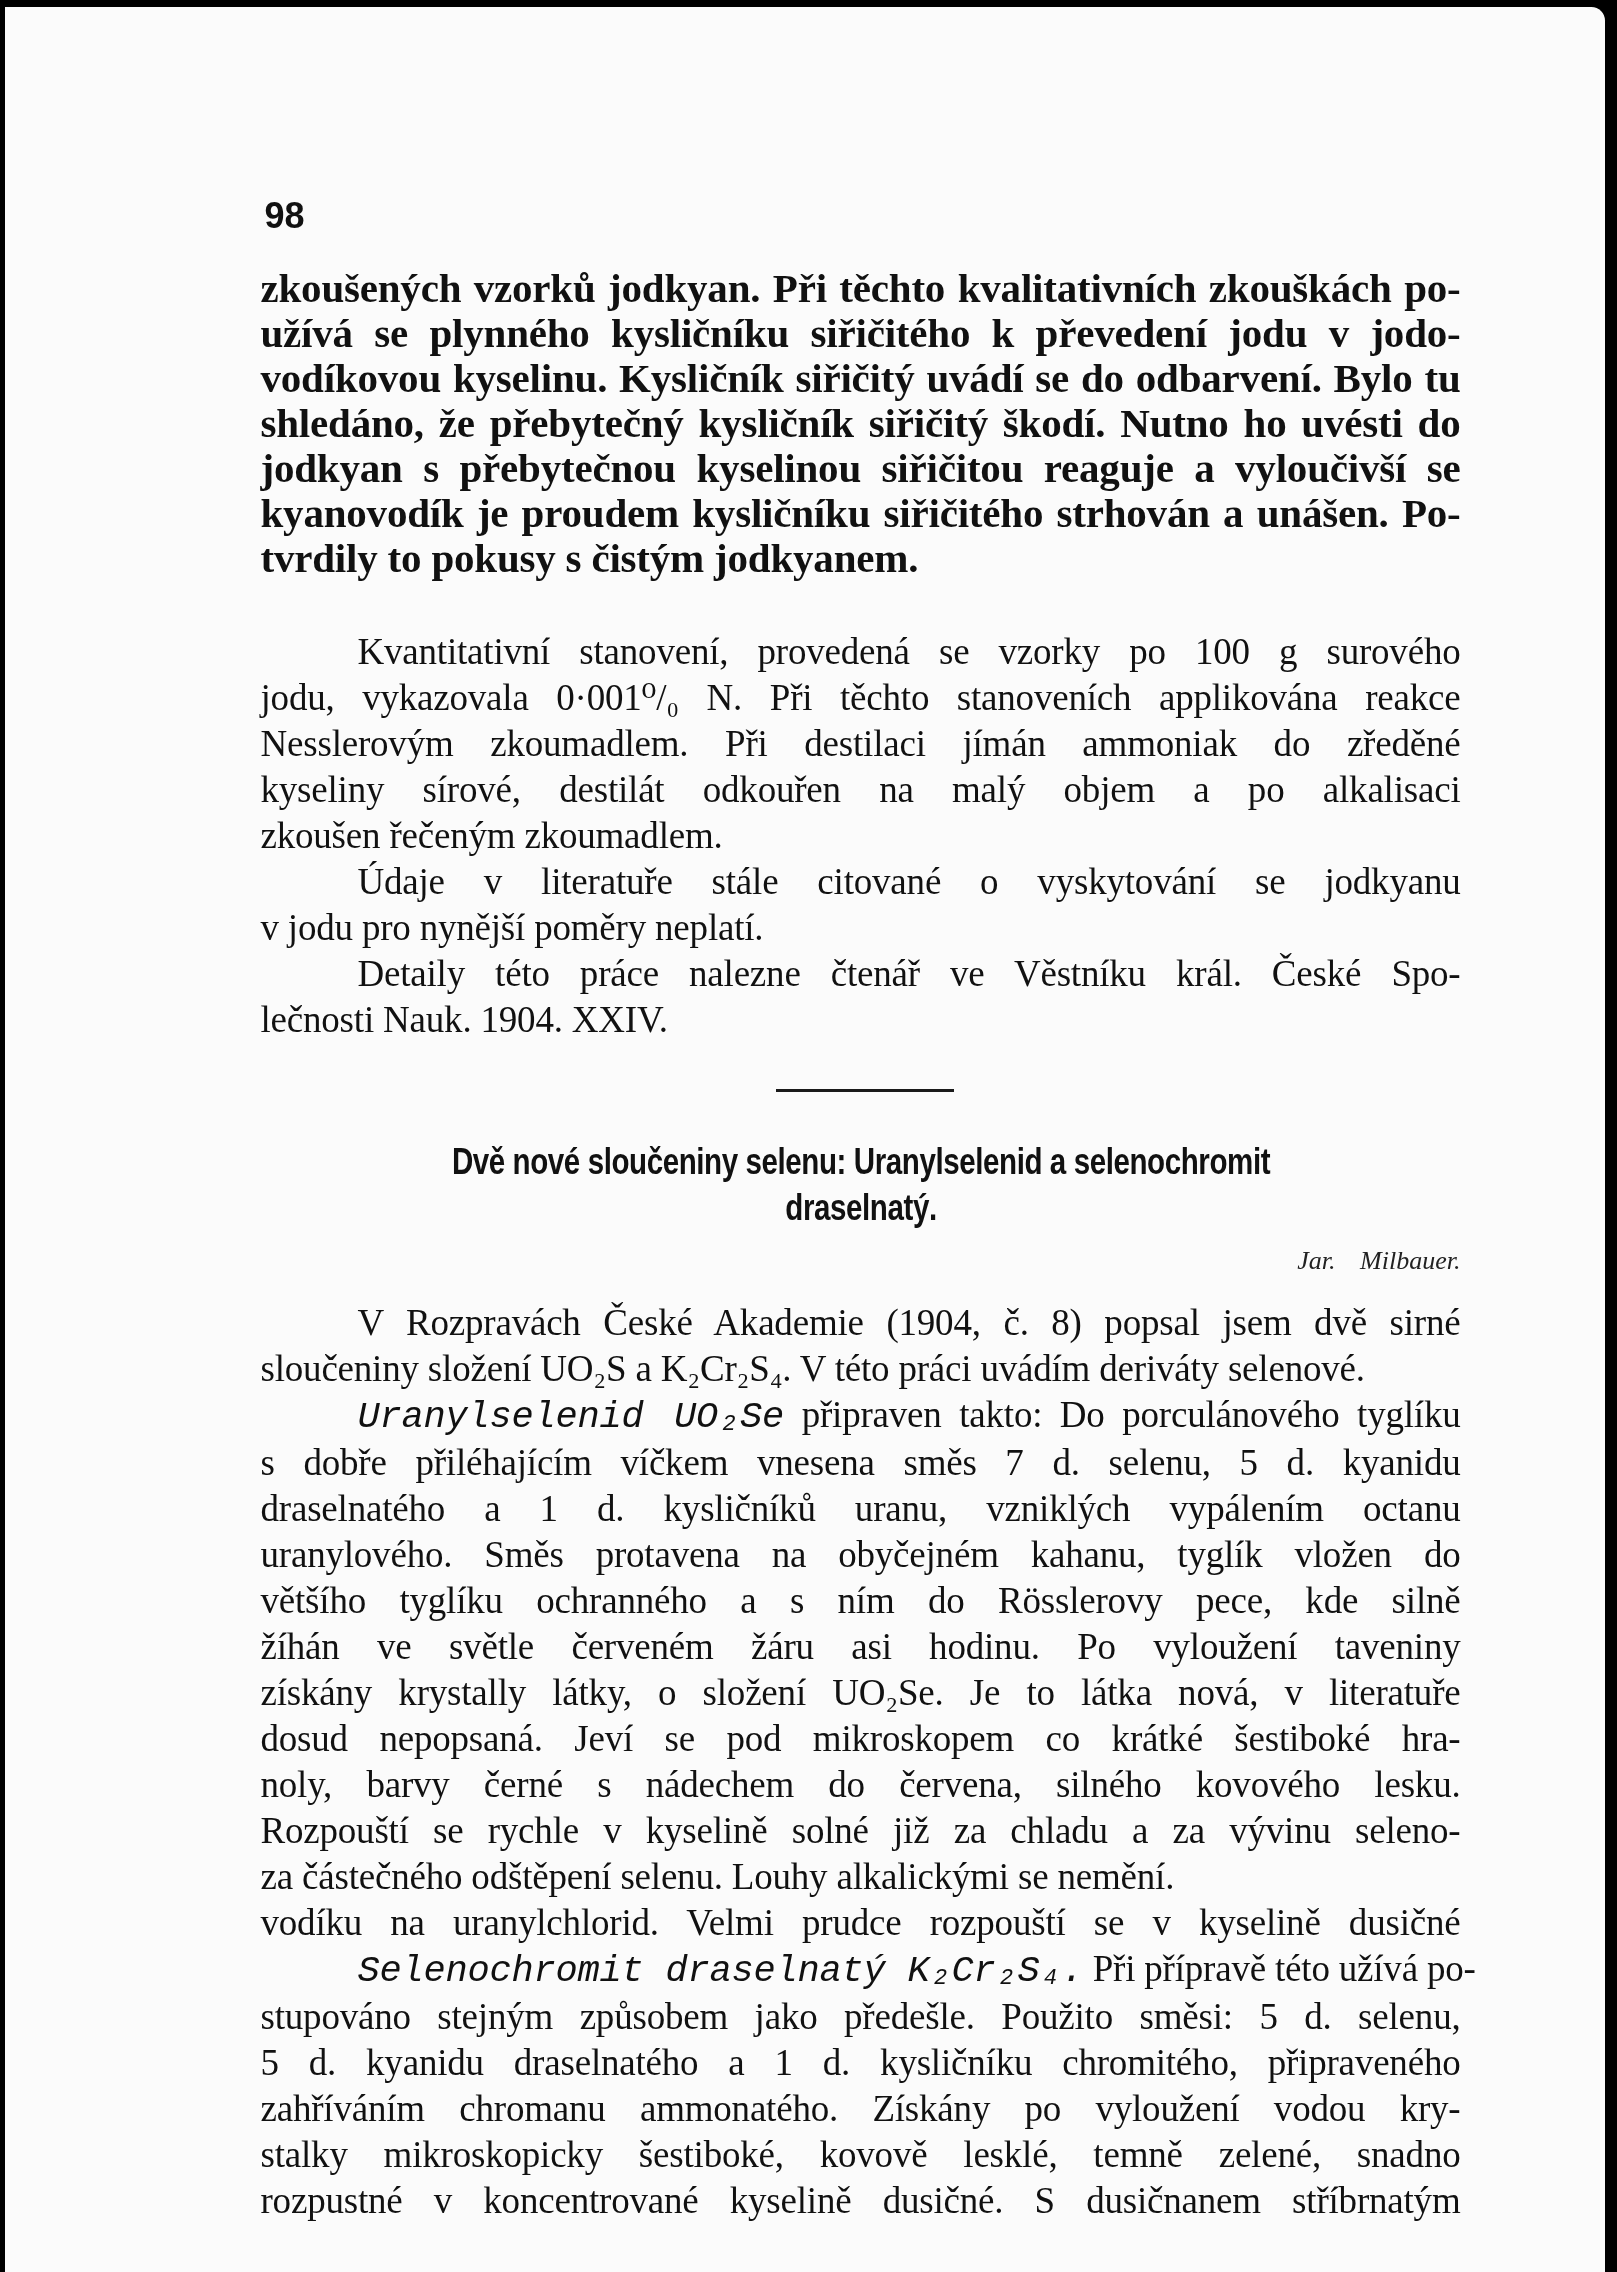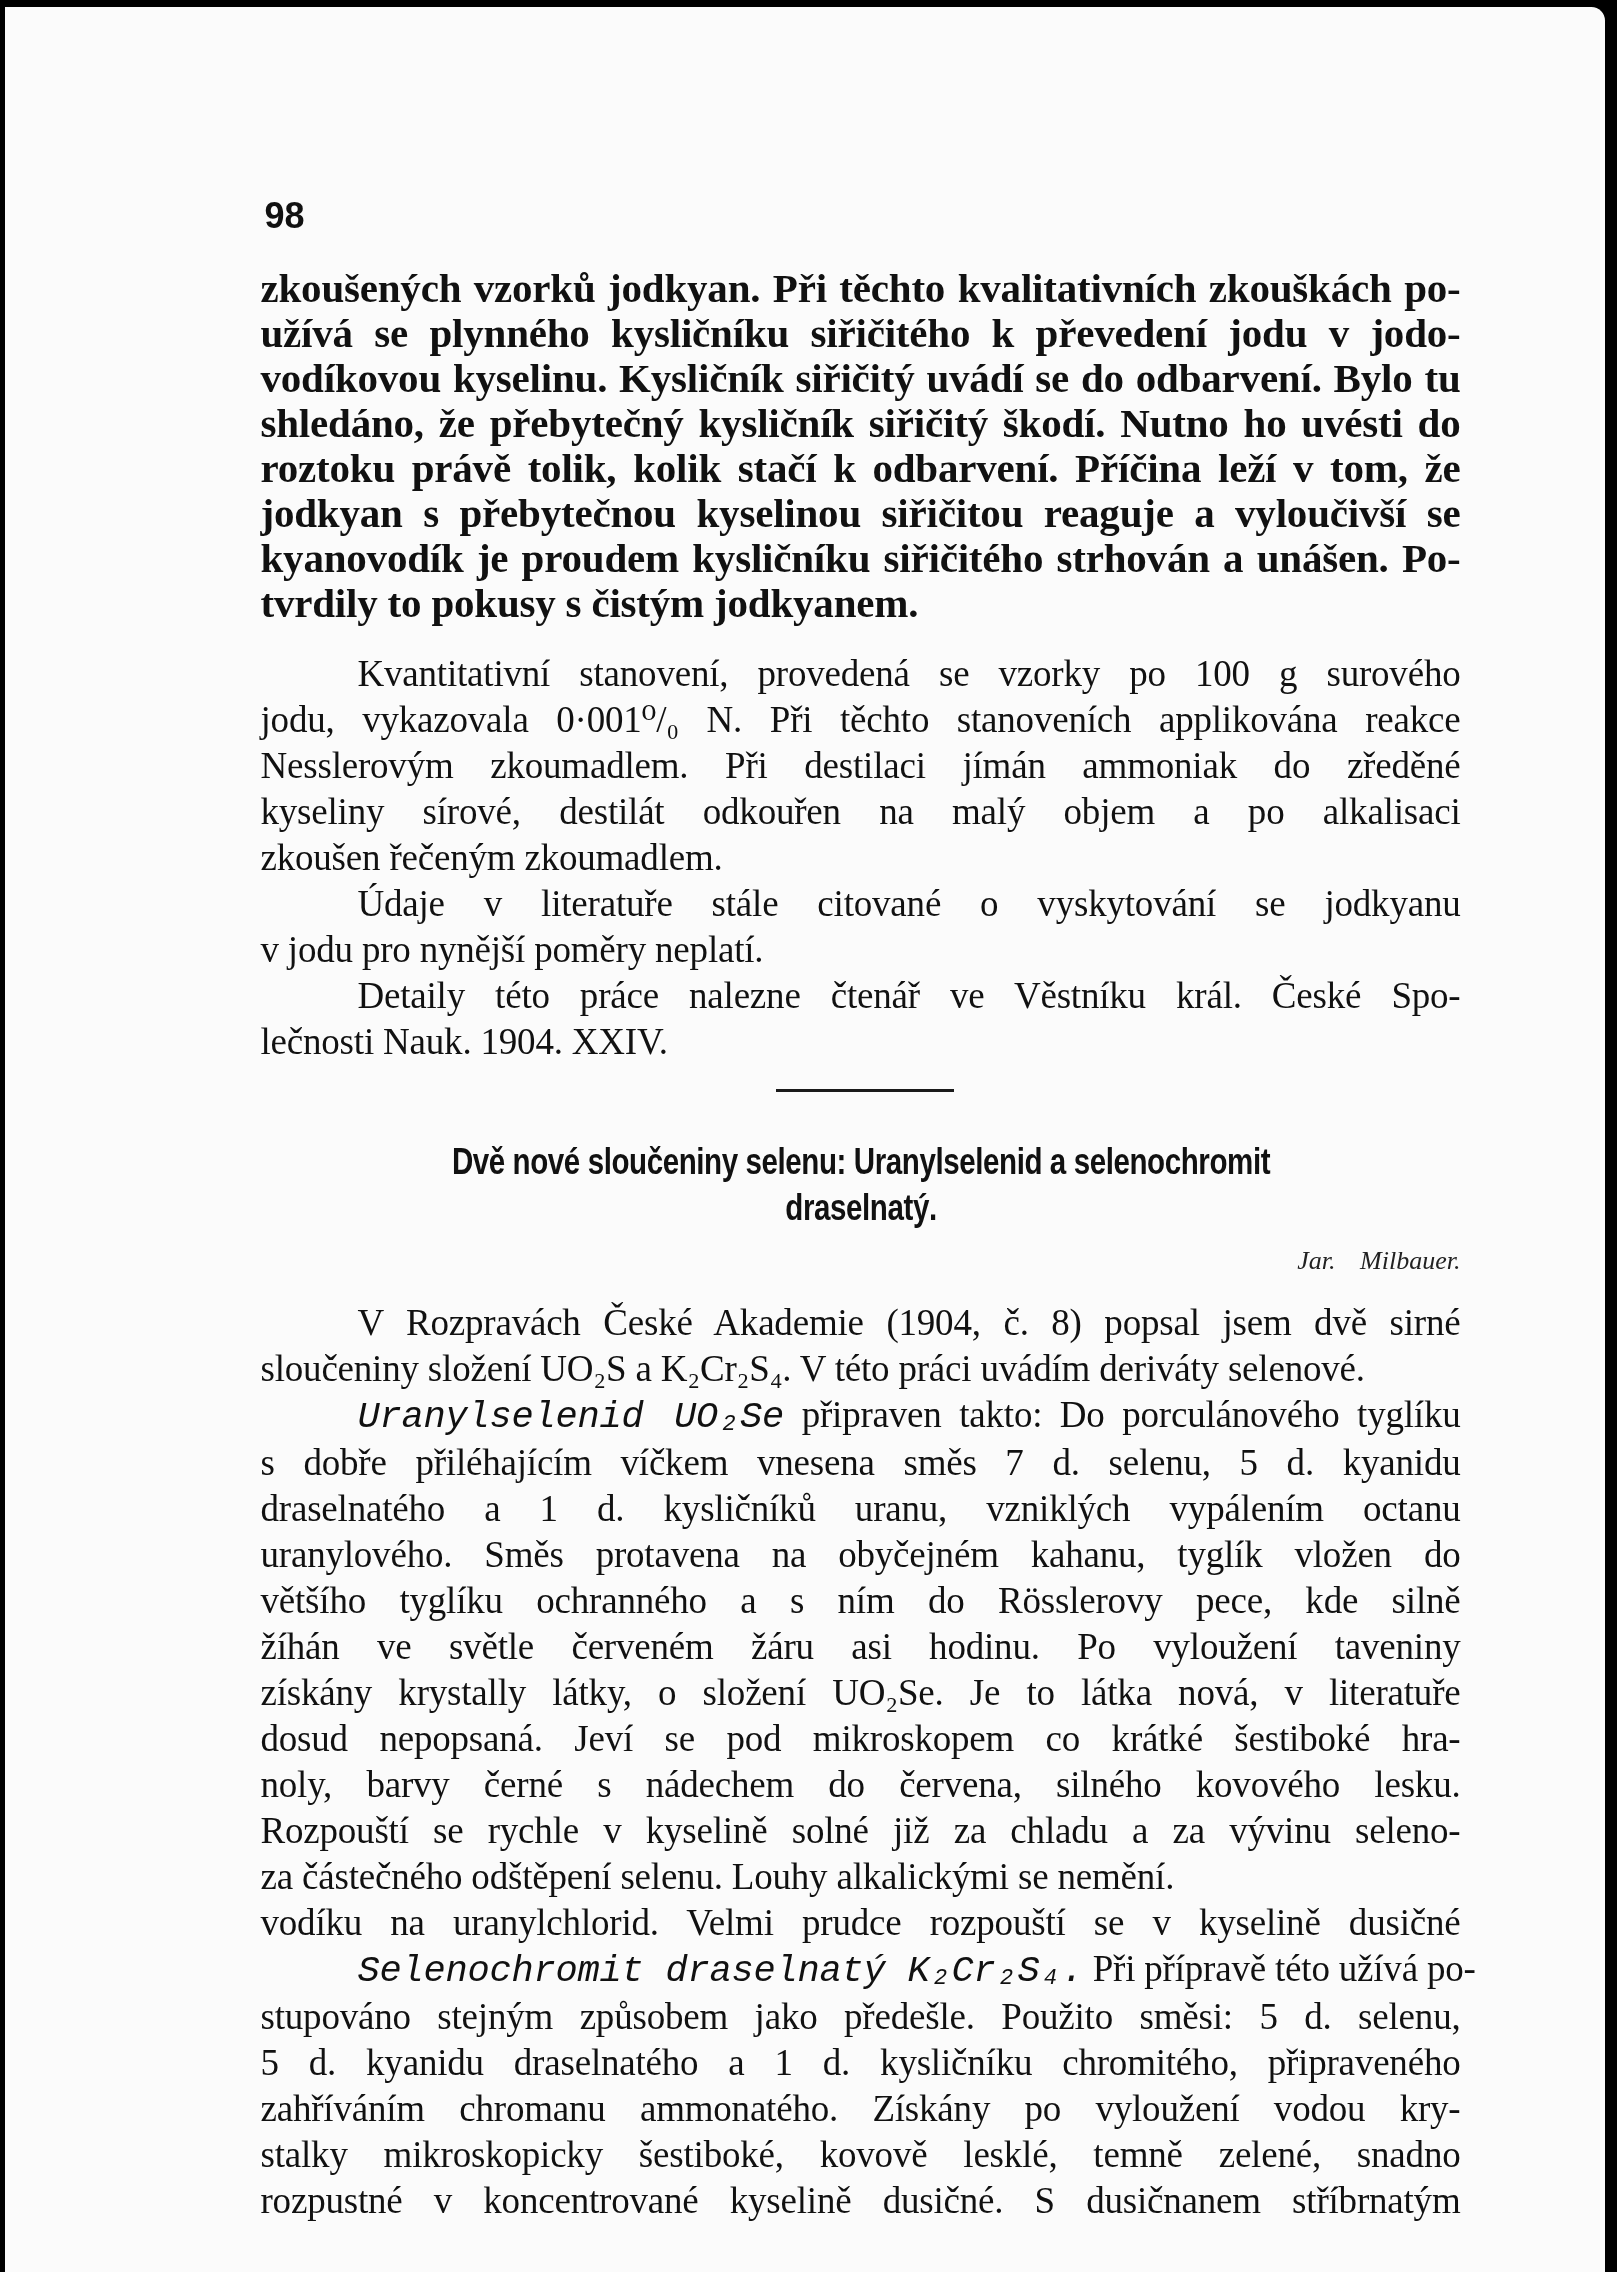--- a/index.html
+++ b/index.html
@@ -122,28 +122,27 @@
 <div class="page">
 
   <div class="page-number">98</div>
 
   <div class="block bold-section" style="top:259px;">
     <p class="para">
       <span class="line">zkoušených vzorků jodkyan. Při těchto kvalitativních zkouškách po-</span>
       <span class="line">užívá se plynného kysličníku siřičitého k převedení jodu v jodo-</span>
       <span class="line">vodíkovou kyselinu. Kysličník siřičitý uvádí se do odbarvení. Bylo tu</span>
       <span class="line">shledáno, že přebytečný kysličník siřičitý škodí. Nutno ho uvésti do</span>
-      <span class="line">roztoku právě tolik, kolik stačí k odbarvení. Příčina leží v tom, že</span>
       <span class="line">jodkyan s přebytečnou kyselinou siřičitou reaguje a vyloučivší se</span>
       <span class="line">kyanovodík je proudem kysličníku siřičitého strhován a unášen. Po-</span>
       <span class="line last">tvrdily to pokusy s čistým jodkyanem.</span>
     </p>
   </div>
 
-  <div class="block regular-section" style="top:644px;">
+  <div class="block regular-section" style="top:622px;">
     <p class="para">
       <span class="line" style="padding-left:97px;">Kvantitativní stanovení, provedená se vzorky po 100 g surového</span>
       <span class="line">jodu, vykazovala 0·001⁰/₀ N. Při těchto stanoveních applikována reakce</span>
       <span class="line">Nesslerovým zkoumadlem. Při destilaci jímán ammoniak do zředěné</span>
       <span class="line">kyseliny sírové, destilát odkouřen na malý objem a po alkalisaci</span>
       <span class="line last">zkoušen řečeným zkoumadlem.</span>
     </p>
     <p class="para">
       <span class="line" style="padding-left:97px;">Údaje v literatuře stále citované o vyskytování se jodkyanu</span>
       <span class="line last">v jodu pro nynější poměry neplatí.</span>

